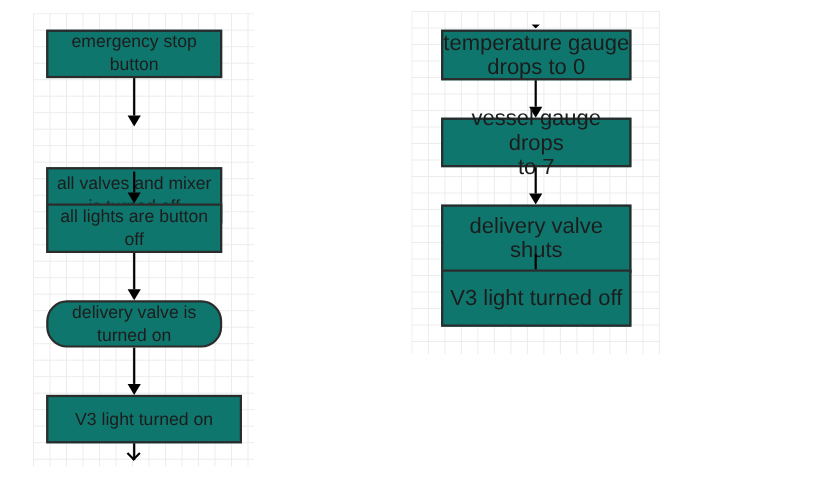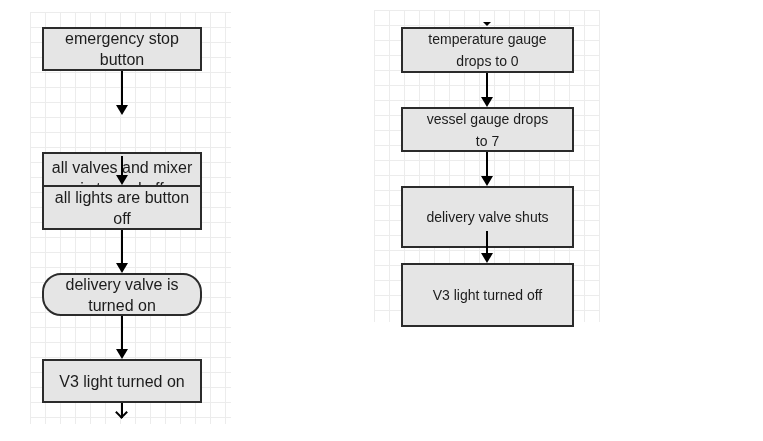--- a/index.html
+++ b/index.html
@@ -9,27 +9,27 @@
   }
   .grid{
     position:absolute;
     background-image:
       linear-gradient(to right, #ececec 1px, transparent 1px),
       linear-gradient(to bottom, #ececec 1px, transparent 1px);
     background-size:15px 15px;
   }
   .node{
     position:absolute;box-sizing:border-box;
-    background:#e5e5e5;border:2px solid #2b2b2b;
+    background:#0f766e;border:2px solid #2b2b2b;
     display:flex;align-items:center;justify-content:center;
     text-align:center;color:#1c1c1c;
     font-size:16px;line-height:21px;
     white-space:pre-line;
   }
-  .fc-right .node{font-size:14px;line-height:22px;}
+  .fc-right .node{font-size:20px;line-height:22px;}
   .stem{position:absolute;width:2px;background:#000000;}
   .head{
     position:absolute;width:0;height:0;
     border-left:6px solid transparent;border-right:6px solid transparent;
     border-top:10px solid #000000;
   }
   .openhead{
     position:absolute;width:9px;height:9px;box-sizing:border-box;
     border-right:2px solid #000000;border-bottom:2px solid #000000;
     transform:rotate(45deg);
@@ -74,21 +74,21 @@
     <div class="head" style="left:116px;top:263px;"></div>
 
     <div class="node" style="left:42px;top:273px;width:160px;height:43px;border-radius:19px;">
       <span>delivery valve is
 turned on</span>
     </div>
 
     <div class="stem" style="left:121px;top:316px;height:33px;"></div>
     <div class="head" style="left:116px;top:349px;"></div>
 
-    <div class="node" style="left:42px;top:359px;width:160px;height:44px;">
+    <div class="node" style="left:42px;top:359px;width:178px;height:44px;">
       <span>V3 light turned on</span>
     </div>
 
     <div class="stem" style="left:121px;top:403px;height:15px;"></div>
     <div class="openhead" style="left:117px;top:408px;"></div>
   </div>
 
   <div class="fc-right">
 
     <div class="stub" style="left:483px;top:22px;"></div>
@@ -109,18 +109,18 @@
     <div class="stem" style="left:486px;top:152px;height:24px;"></div>
     <div class="head" style="left:481px;top:176px;"></div>
 
     <div class="node" style="left:401px;top:186px;width:173px;height:62px;">
       <span>delivery valve shuts</span>
     </div>
 
     <div class="stem" style="left:486px;top:231px;height:22px;"></div>
     <div class="head" style="left:481px;top:253px;"></div>
 
-    <div class="node" style="left:401px;top:263px;width:173px;height:64px;">
+    <div class="node" style="left:401px;top:245px;width:173px;height:52px;">
       <span>V3 light turned off</span>
     </div>
   </div>
 
 </div>
 
 </body></html>

